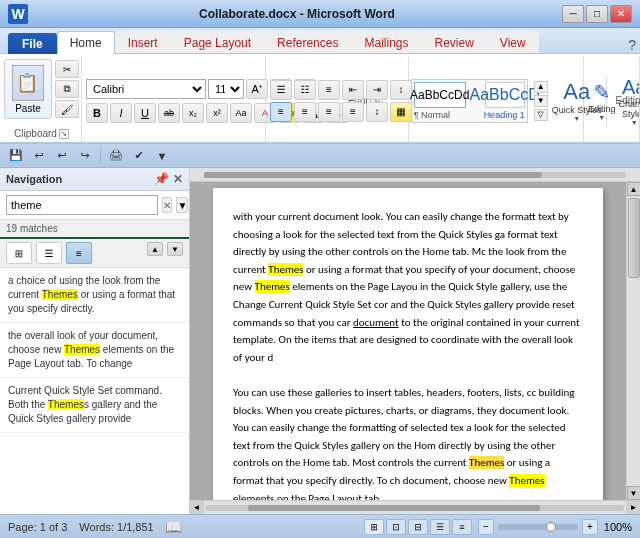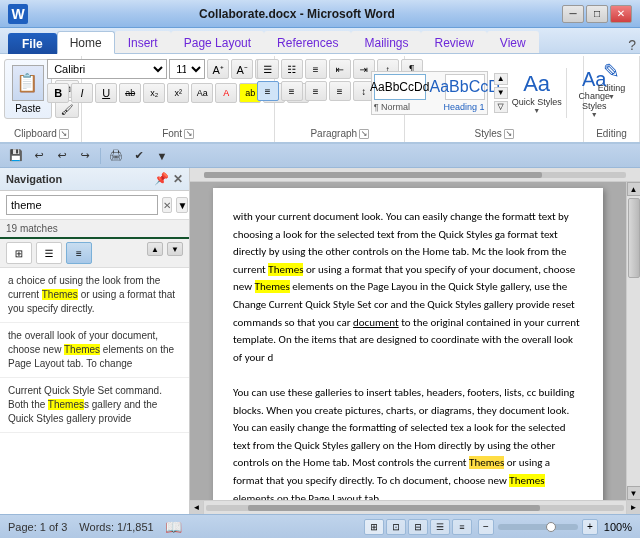--- a/index.html
+++ b/index.html
@@ -53,21 +53,21 @@
       padding-left: 8px;
       border-bottom: 1px solid #adc6e0;
     }
     .ribbon-tab {
       padding: 4px 12px 3px;
       font-size: 12px;
       cursor: pointer;
       border: 1px solid transparent;
       border-bottom: none;
       border-radius: 3px 3px 0 0;
-      color: #6d28d9;
+      color: #b91c1c;
     }
     .ribbon-tab.active {
       background: white;
       border-color: #adc6e0;
       border-bottom: 1px solid white;
       margin-bottom: -1px;
       color: #333;
       font-weight: normal;
       z-index: 2;
     }
@@ -351,21 +351,21 @@
       display: flex; align-items: center; justify-content: center;
       font-size: 9px;
       cursor: pointer;
     }
 
     .doc-text { font-family: Calibri, sans-serif; font-size: 11px; }
     .underline { text-decoration: underline; }
     
     .group-wrap {
       display: flex;
-      flex-direction: column;
+      flex-direction: row;
       align-items: center;
       justify-content: space-between;
       padding: 3px 4px 0;
       border-right: 1px solid #ddd;
     }
     .group-content { display: flex; align-items: center; gap: 3px; }
     .group-name {
       font-size: 10px; color: #555;
       padding: 2px 0 3px;
       text-align: center;

